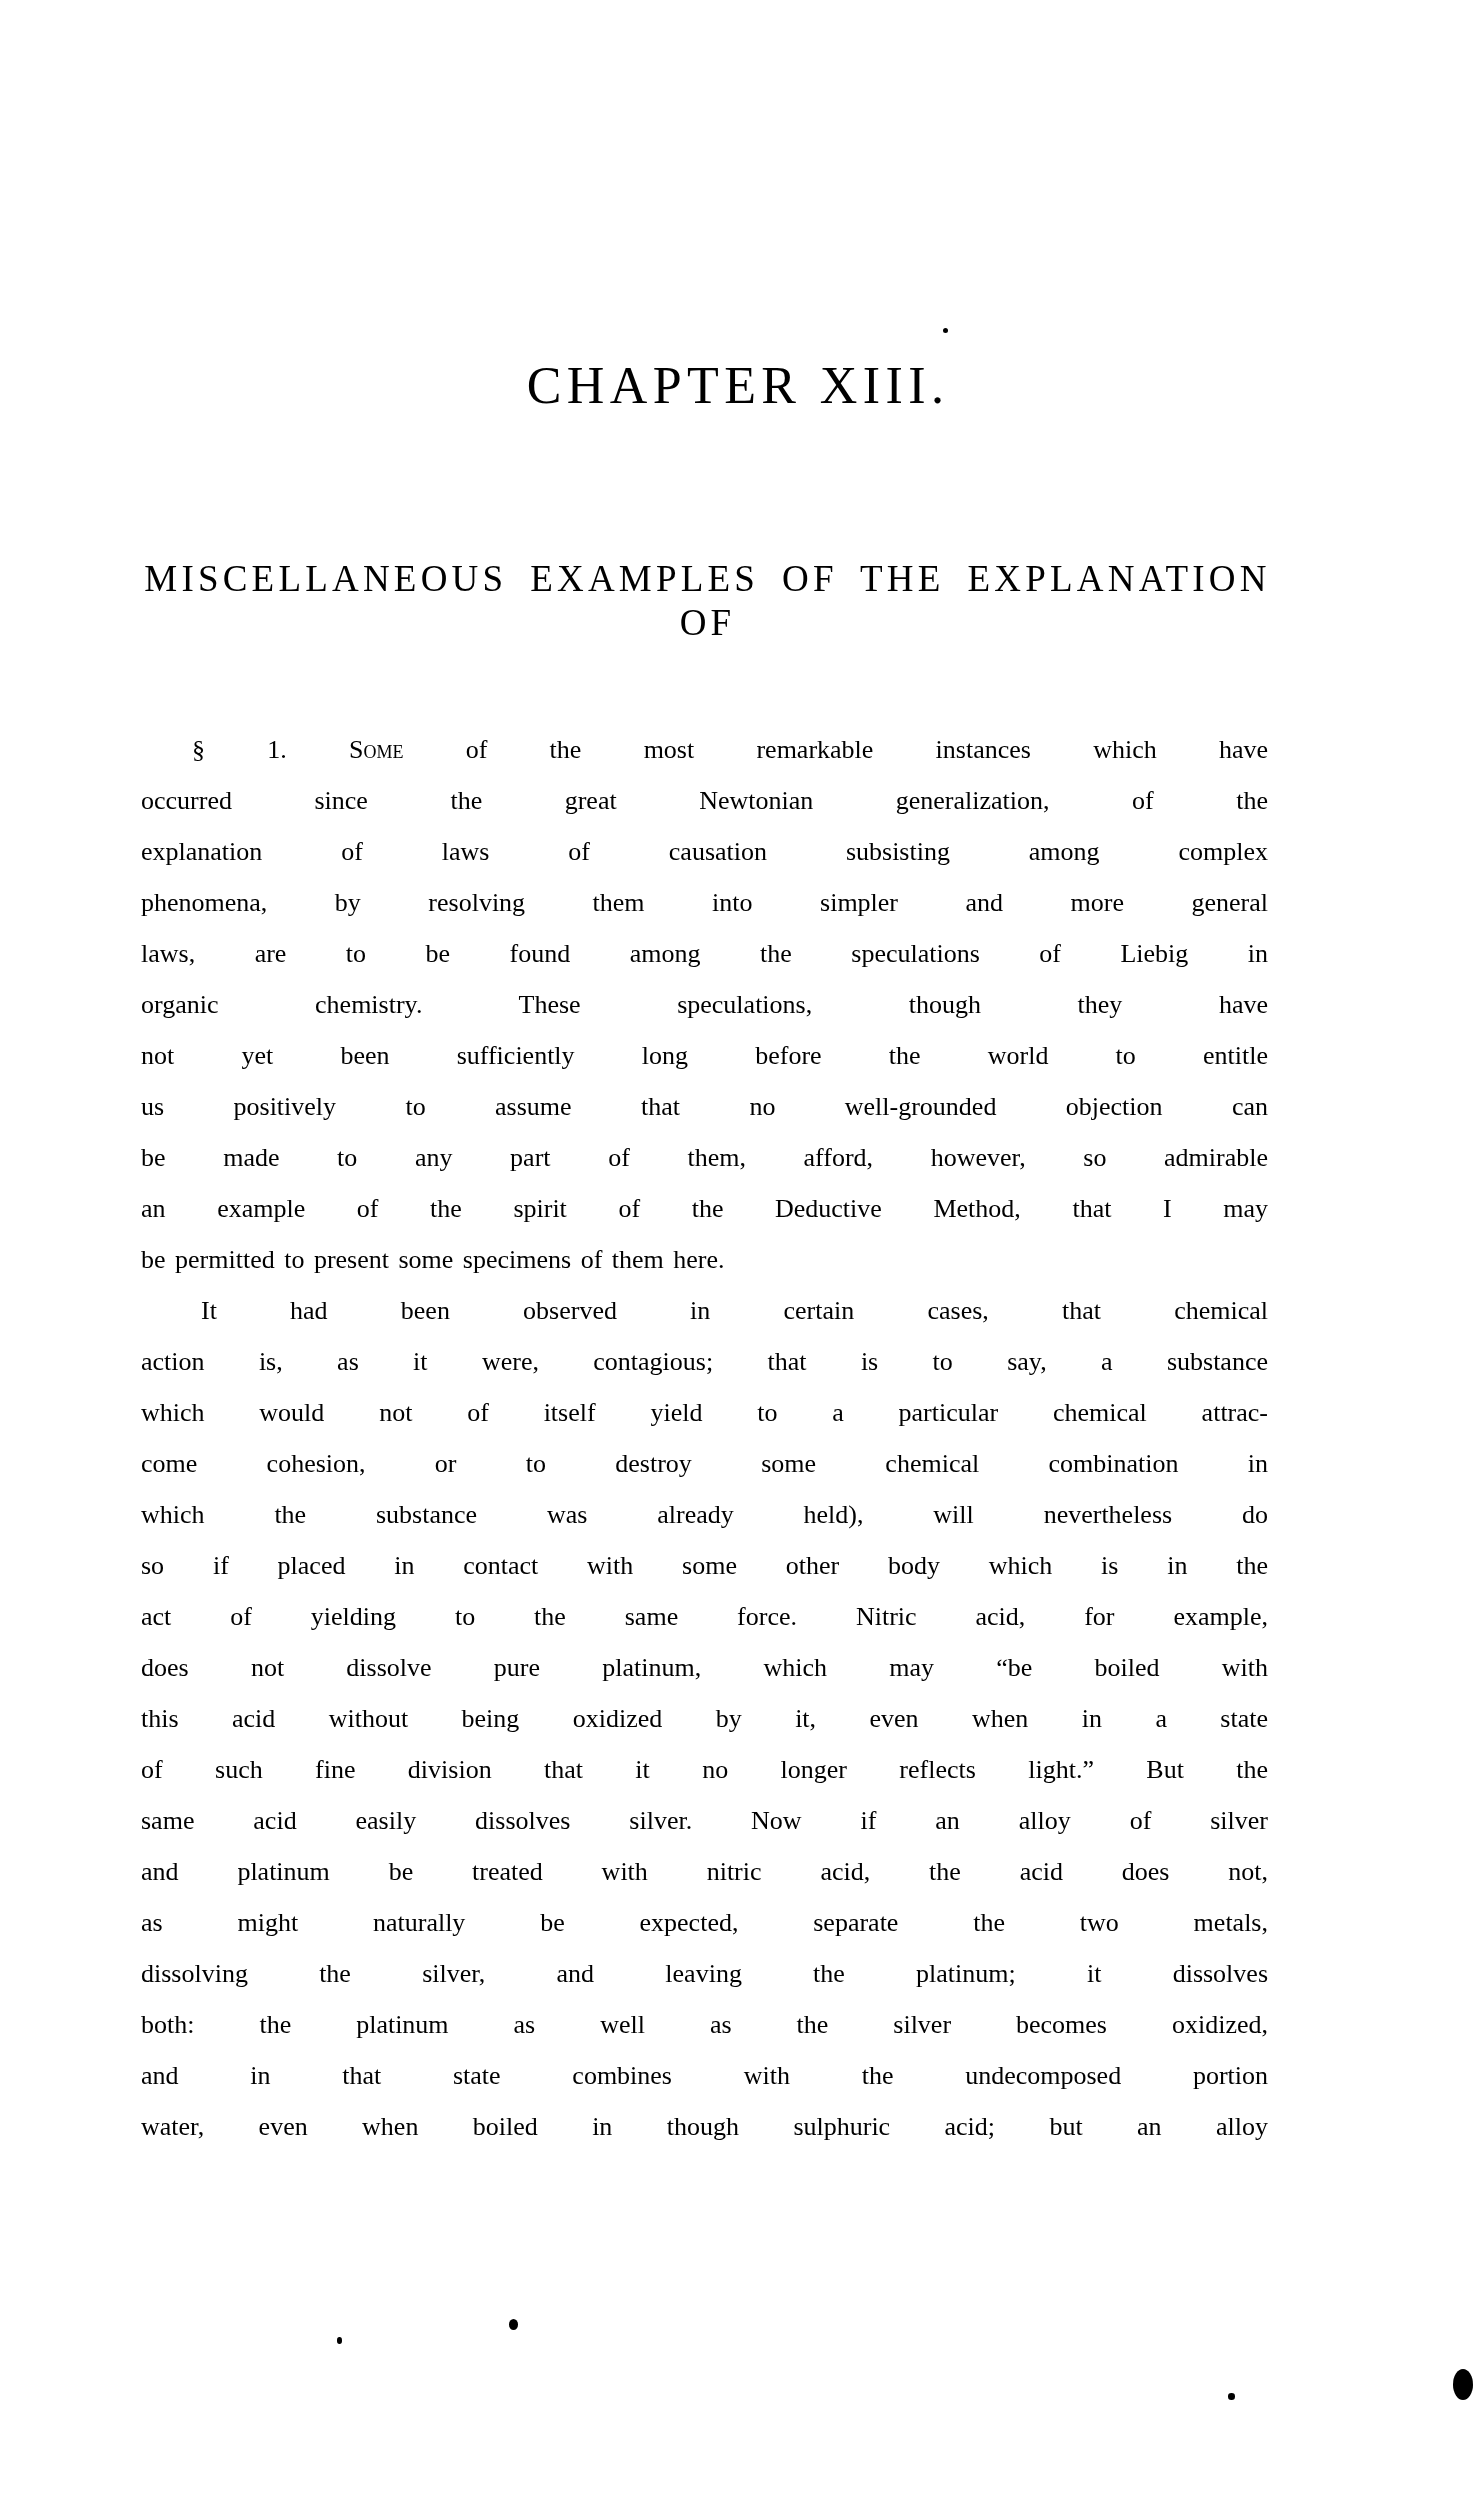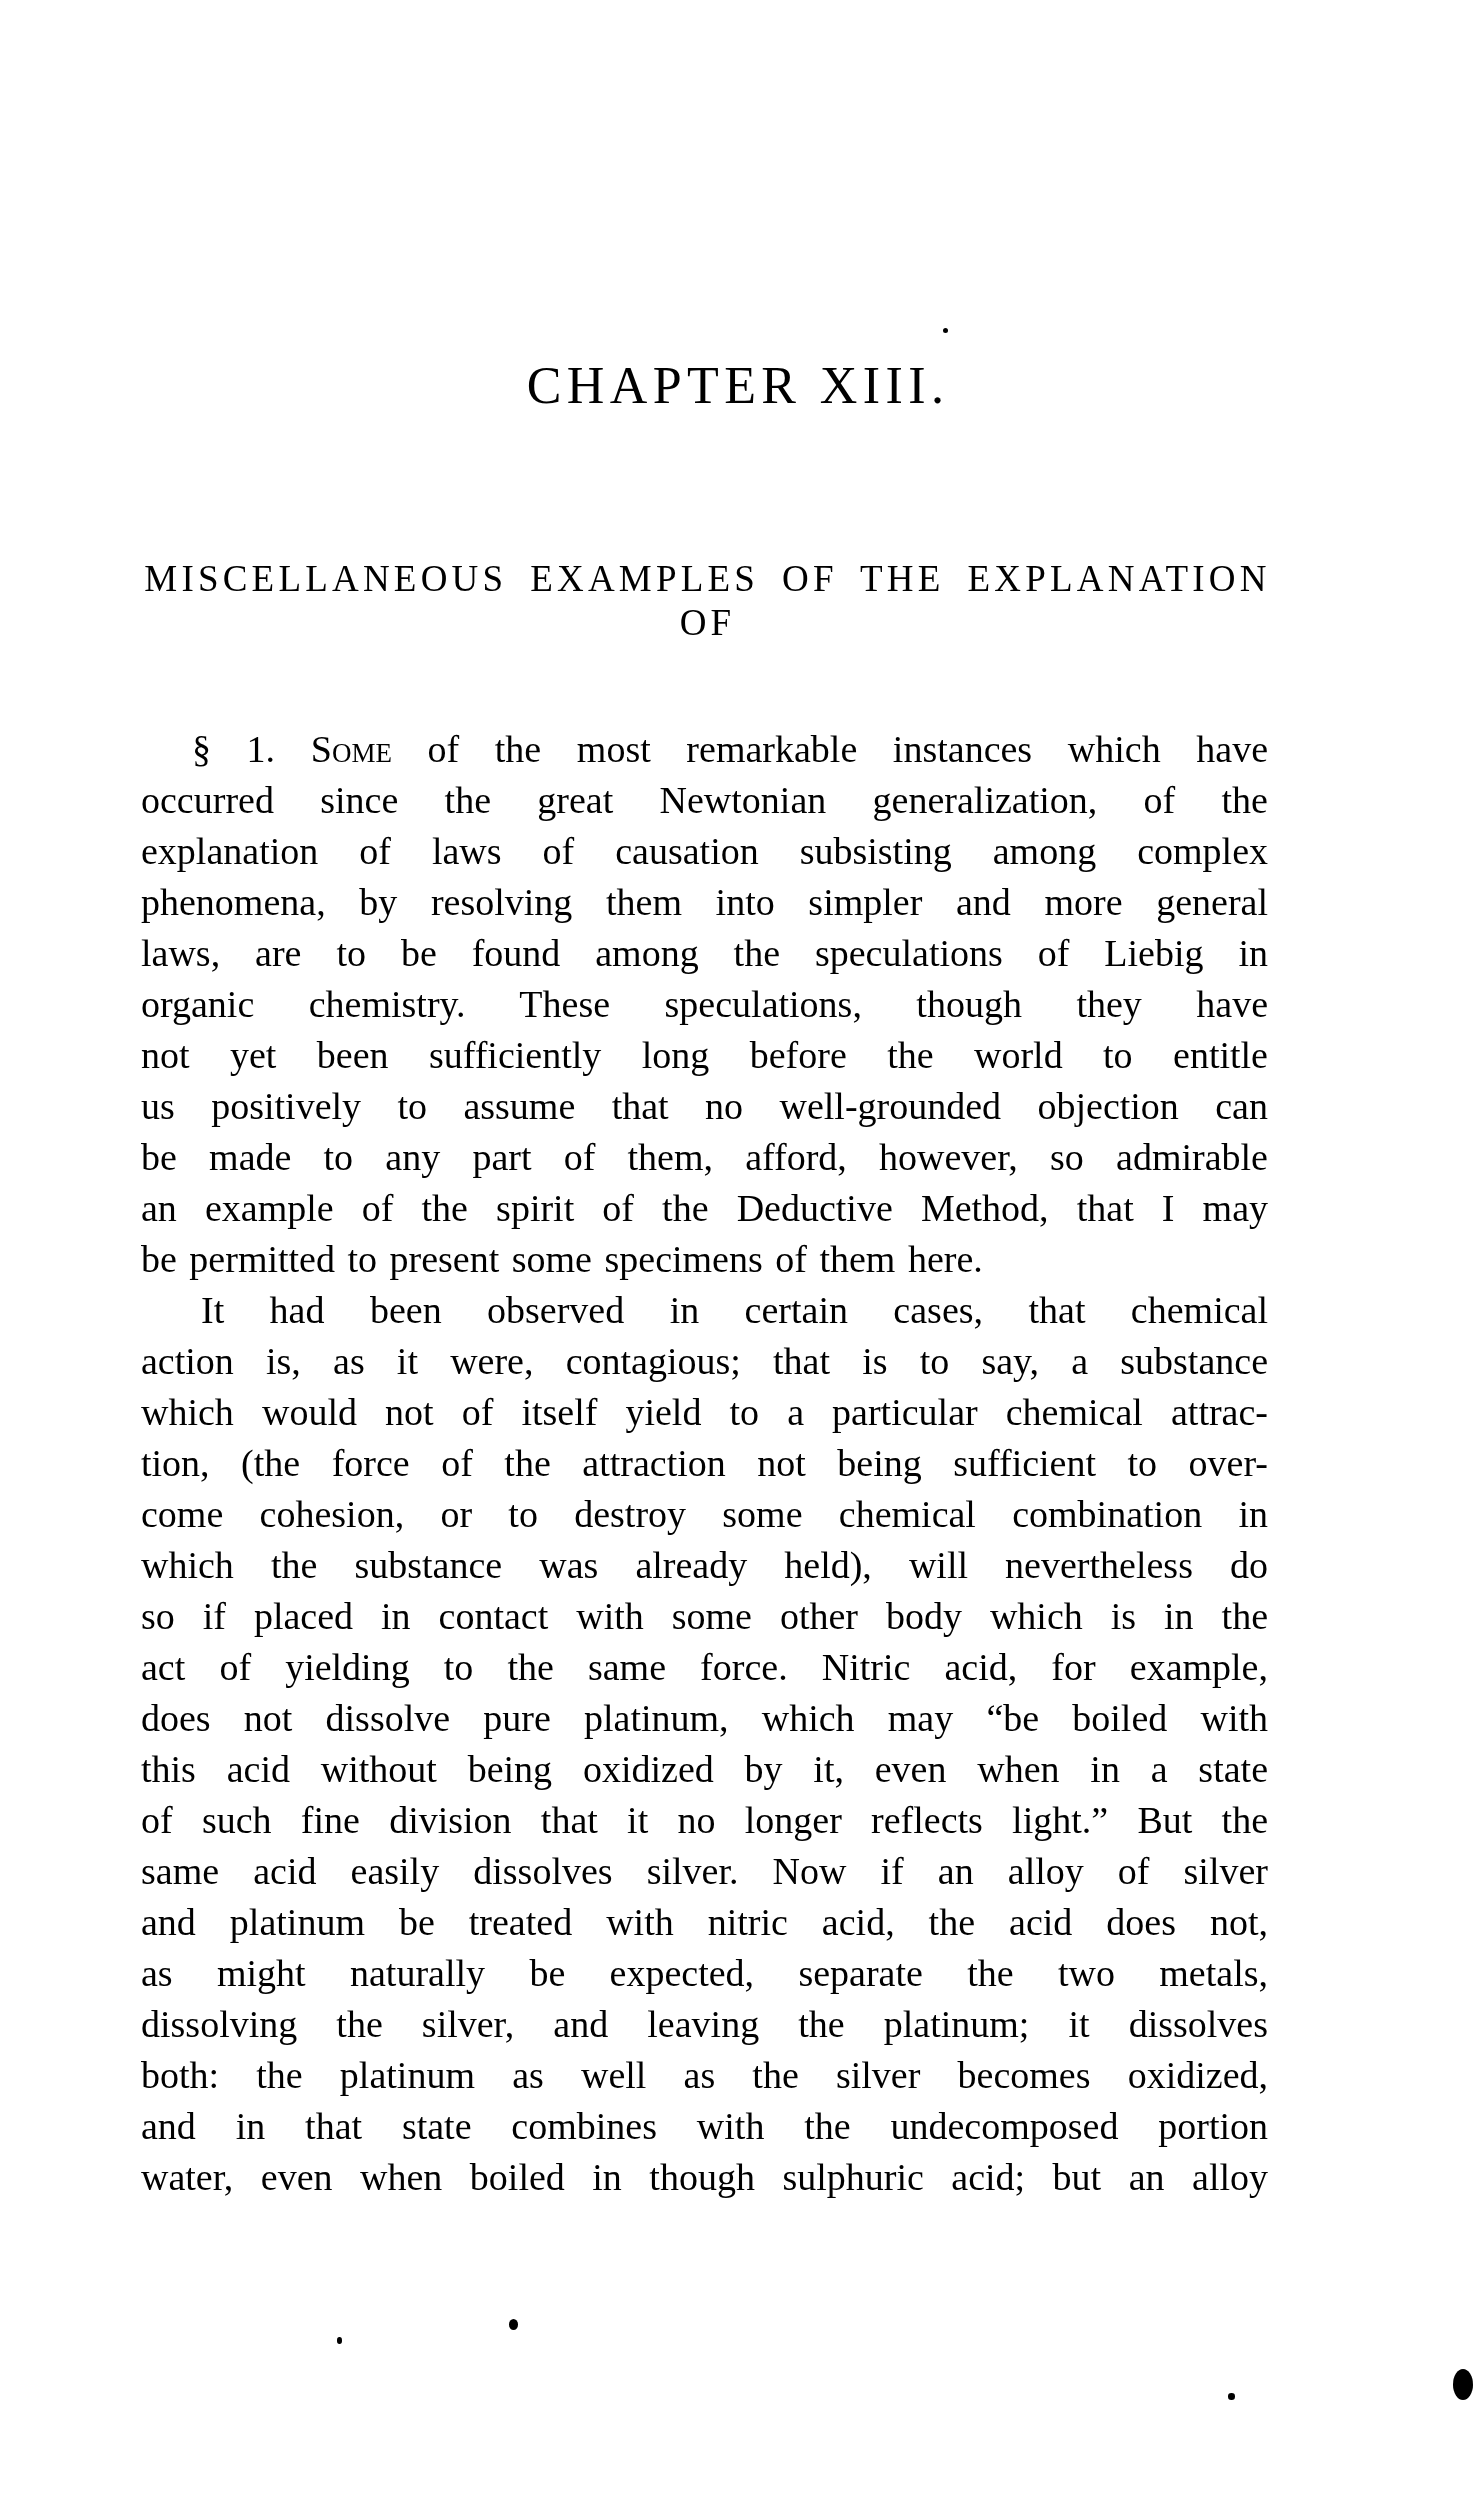--- a/index.html
+++ b/index.html
@@ -33,21 +33,21 @@
     line-height: 44px;
     letter-spacing: 4.2px;
     word-spacing: 9.5px;
     font-weight: 500;
   }
   .body-text {
     position: absolute;
     top: 724px;
     left: 141px;
     width: 1127px;
-    font-size: 38px;
+    font-size: 26px;
     line-height: 51px;
     word-spacing: 3px;
   }
   .line {
     text-align: justify;
     text-align-last: justify;
     -moz-text-align-last: justify;
     white-space: normal;
   }
   .line.indent1 { padding-left: 51px; }
@@ -84,21 +84,20 @@
     <div class="line">laws, are to be found among the speculations of Liebig in</div>
     <div class="line">organic chemistry.  These speculations, though they have</div>
     <div class="line">not yet been sufficiently long before the world to entitle</div>
     <div class="line">us positively to assume that no well-grounded objection can</div>
     <div class="line">be made to any part of them, afford, however, so admirable</div>
     <div class="line">an example of the spirit of the Deductive Method, that I may</div>
     <div class="line no-just">be permitted to present some specimens of them here.</div>
     <div class="line indent2">It had been observed in certain cases, that chemical</div>
     <div class="line">action is, as it were, contagious; that is to say, a substance</div>
     <div class="line">which would not of itself yield to a particular chemical attrac-</div>
-    <div class="line">tion, (the force of the attraction not being sufficient to over-</div>
     <div class="line">come cohesion, or to destroy some chemical combination in</div>
     <div class="line">which the substance was already held), will nevertheless do</div>
     <div class="line">so if placed in contact with some other body which is in the</div>
     <div class="line">act of yielding to the same force.  Nitric acid, for example,</div>
     <div class="line">does not dissolve pure platinum, which may “be boiled with</div>
     <div class="line">this acid without being oxidized by it, even when in a state</div>
     <div class="line">of such fine division that it no longer reflects light.”  But the</div>
     <div class="line">same acid easily dissolves silver.  Now if an alloy of silver</div>
     <div class="line">and platinum be treated with nitric acid, the acid does not,</div>
     <div class="line">as might naturally be expected, separate the two metals,</div>

